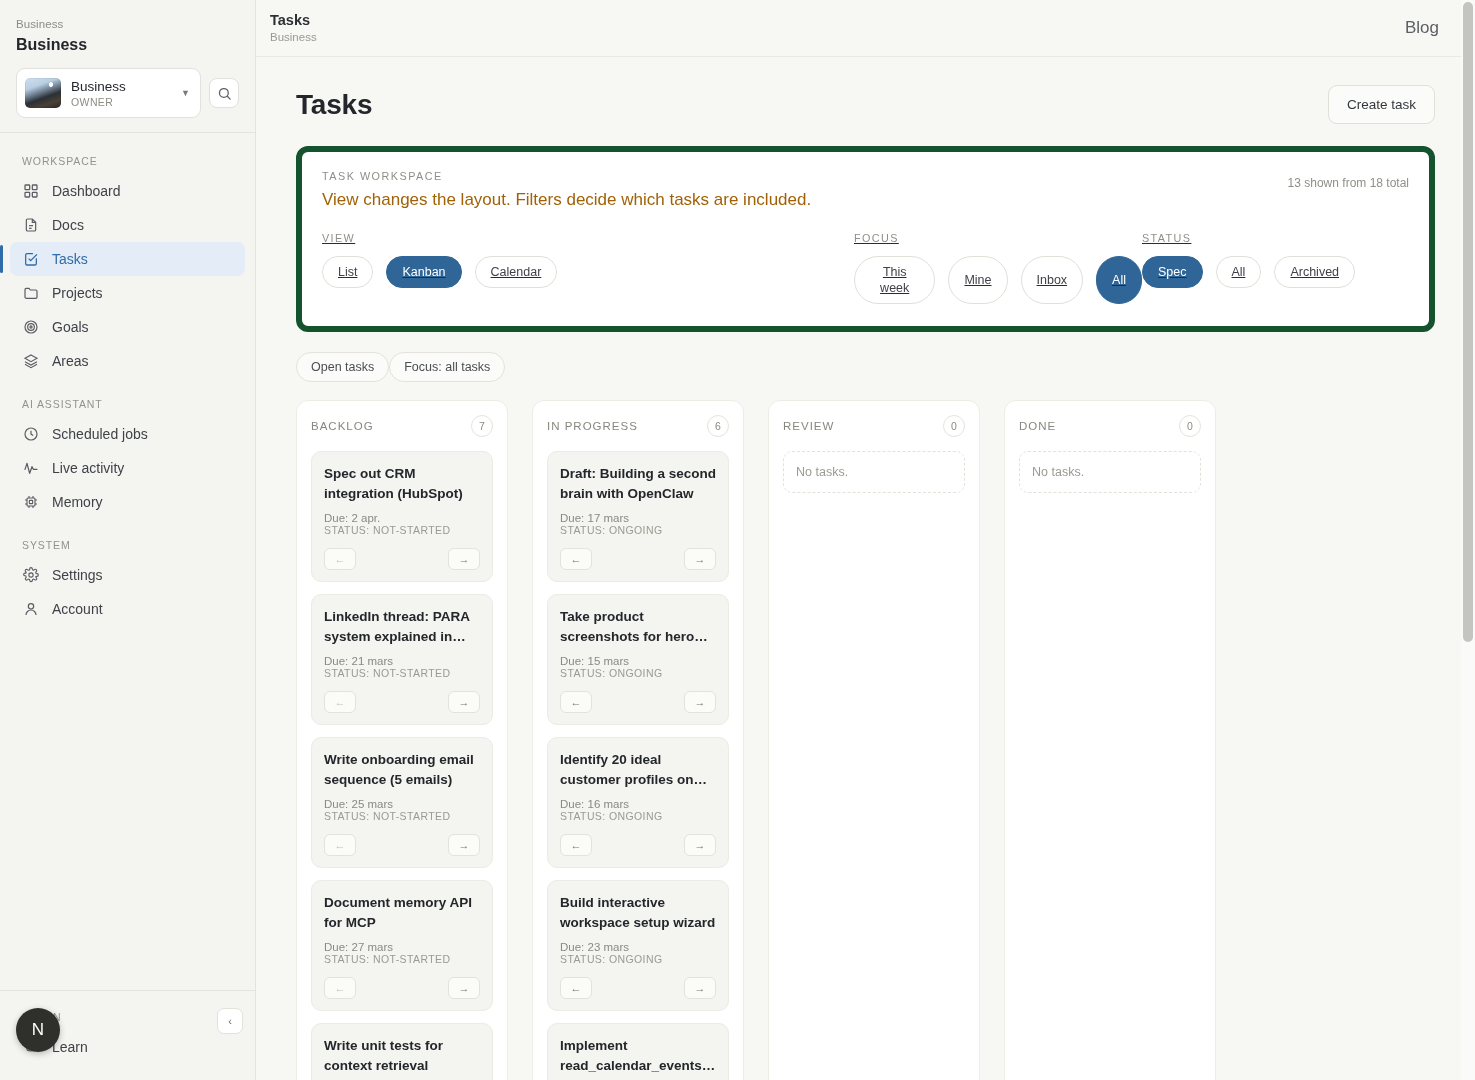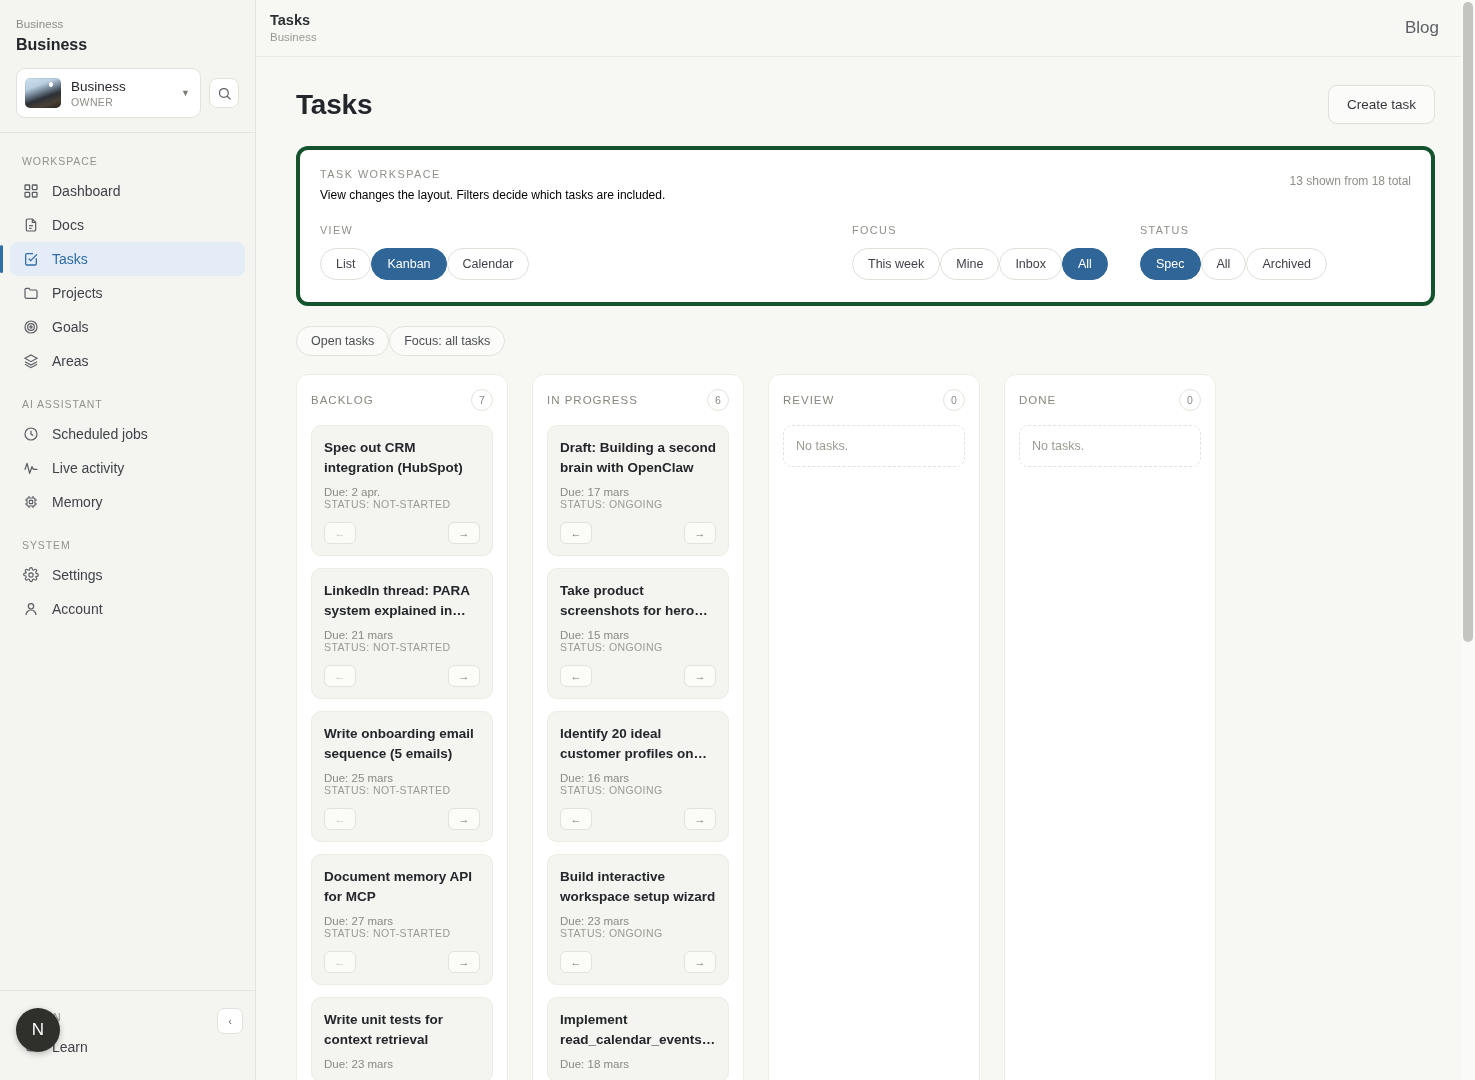--- a/index.html
+++ b/index.html
@@ -103,31 +103,31 @@
   .page-head { display: flex; align-items: center; justify-content: space-between; padding: 28px 0 22px 0; }
   .page-title { font-size: 28px; font-weight: 700; color: #23262b; letter-spacing: -.2px; }
   .create-btn {
     background: #fbfbf9; border: 1px solid #e0e0d9; border-radius: 9px;
     padding: 11px 18px; font-size: 13.5px; color: #34373c; cursor: pointer;
     font-family: inherit;
   }
 
   
   .ws-panel {
-    background: #fff; border: 4px solid #14532d; border-radius: 12px;
+    background: #fff; border: 6px solid #14532d; border-radius: 12px;
     padding: 18px 20px 22px 20px; position: relative;
   }
   .ws-eyebrow { font-size: 10.8px; letter-spacing: 1.5px; color: #8f8f88; text-transform: uppercase; }
-  .ws-desc { font-size: 12px; color: #000000; margin-top: 8px; }
+  .ws-desc { font-size: 17px; color: #a16207; margin-top: 8px; }
   .ws-count { position: absolute; right: 20px; top: 24px; font-size: 12px; color: #8f8f88; }
-  .filter-rows { display: flex; margin-top: 22px; }
+  .filter-rows { display: flex; margin-top: 22px; text-decoration: underline; }
   .filter-group.view { width: 532px; }
   .filter-group.focus { width: 288px; }
   .fg-label { font-size: 10.8px; letter-spacing: 1.4px; color: #8f8f88; text-transform: uppercase; }
-  .chips { display: flex; gap: 0; margin-top: 12px; }
+  .chips { display: flex; gap: 13px; margin-top: 12px; }
   .chip {
     border: 1px solid #e0e0d9; background: #fff; border-radius: 999px;
     padding: 7px 15px; font-size: 12.5px; color: #3f4248; cursor: pointer;
     font-family: inherit; line-height: 16px;
   }
   .chip.on { background: #2f6697; border-color: #2f6697; color: #fff; }
 
   .tagrow { display: flex; margin: 20px 0 18px 0; }
   .tag {
     border: 1px solid #e3e3dc; background: #fbfbf9; border-radius: 999px;

